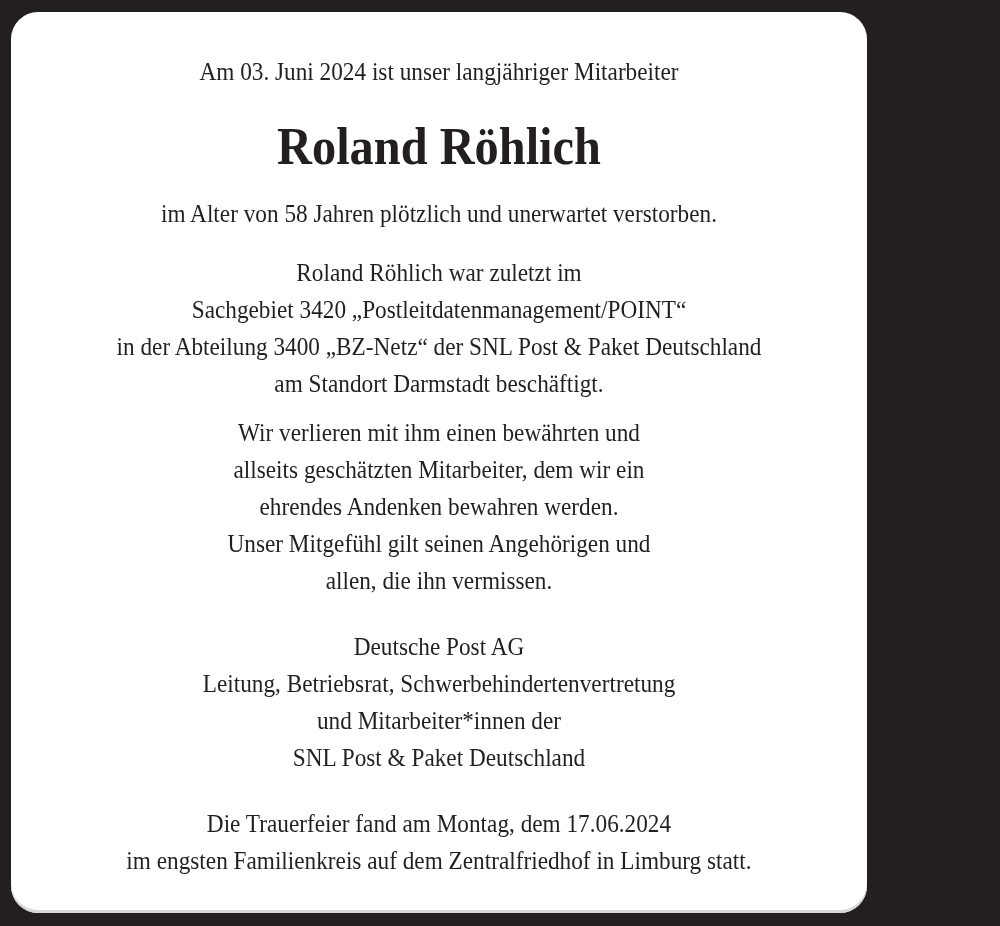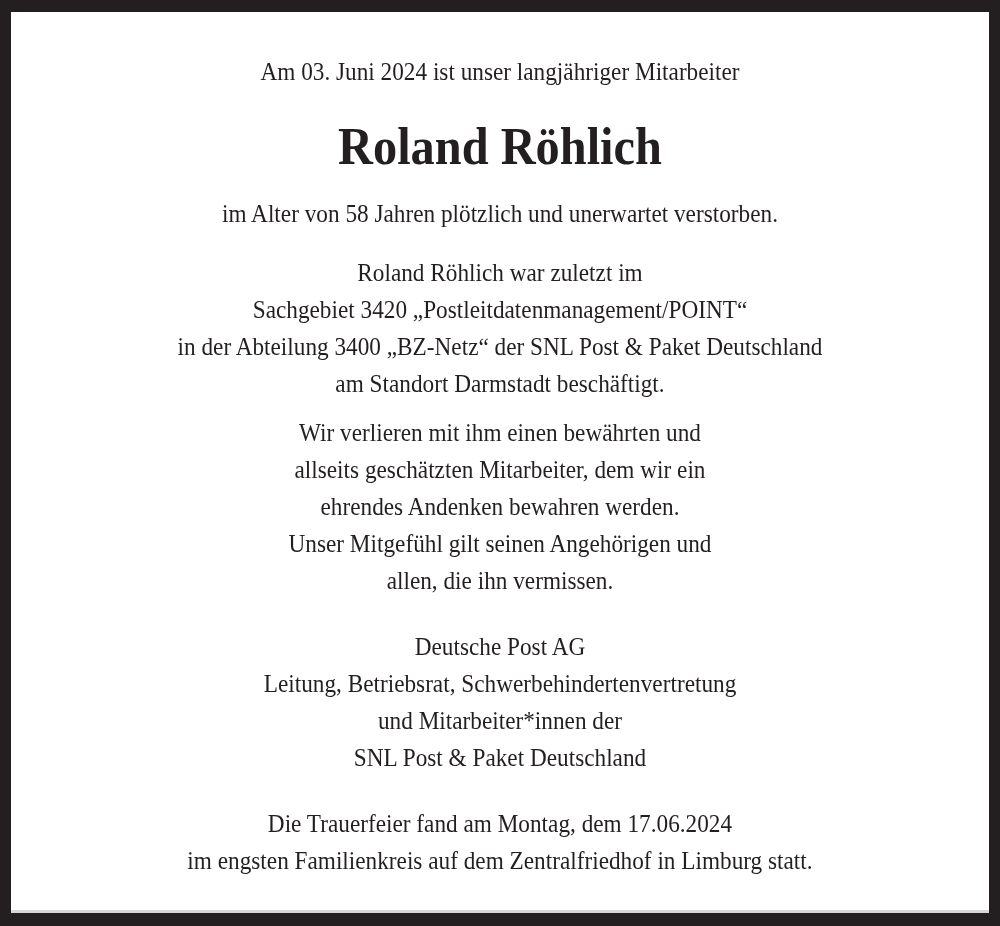--- a/index.html
+++ b/index.html
@@ -3,22 +3,22 @@
 <meta charset="utf-8">
 <style>
   html, body { margin: 0; padding: 0; }
   body {
     width: 1000px; height: 926px; background: #231f20;
     position: relative; overflow: hidden;
     font-family: "Liberation Serif", "DejaVu Serif", serif;
     color: #231f20;
   }
   .card {
-    position: absolute; left: 11px; top: 12px; width: 978px; height: 901px;
-    background: #ffffff; box-shadow: inset 0 -3px 0 #d8d8d8;
+    position: absolute; left: 11px; top: 12px; width: 856px; height: 901px;
+    background: #ffffff; box-shadow: inset 0 -3px 0 #d8d8d8; border-radius: 27px;
   }
   .line {
     position: absolute; left: 0; width: 100%; text-align: center;
     white-space: nowrap; font-size: 25px; line-height: 30px;
     transform: scaleX(0.93);
   }
   .title {
     position: absolute; left: 0; width: 100%; text-align: center;
     font-size: 52px; font-weight: bold; line-height: 60px;
     transform: scaleX(0.93);

